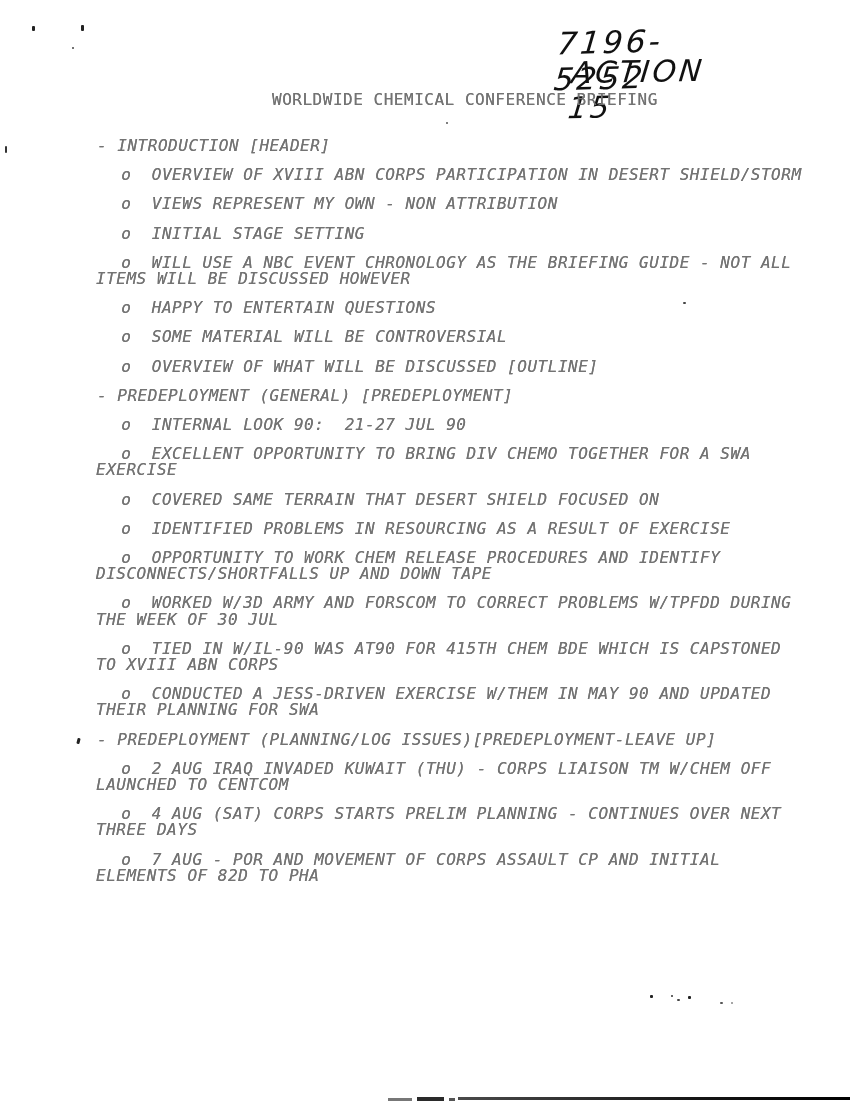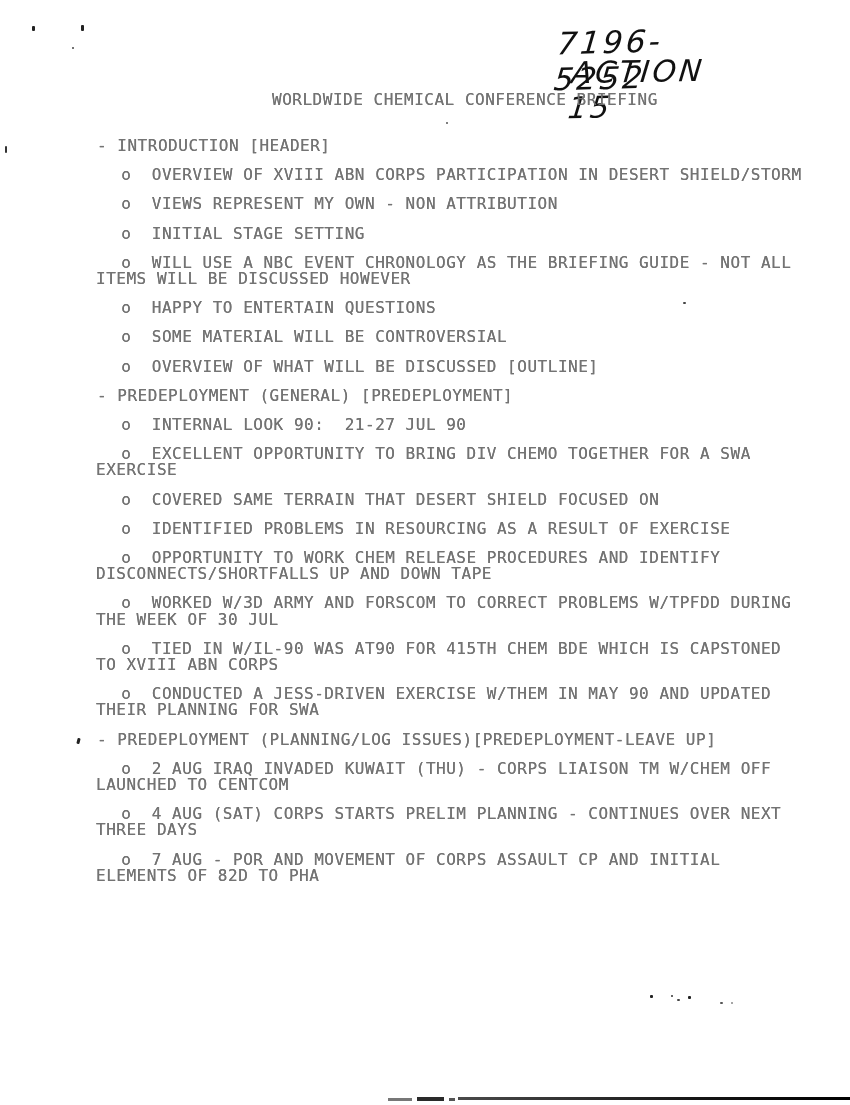--- a/index.html
+++ b/index.html
@@ -25,20 +25,21 @@
     position: absolute;
     left: 272px;
     top: 92px;
     line-height: 16.2px;
   }
   .doc-body {
     position: absolute;
     left: 96px;
     top: 138px;
     line-height: 16.2px;
+    font-style: italic;
   }
   .block { margin-top: 13px; }
   .block:first-child { margin-top: 0; }
   .block .line { white-space: pre; }
   .block.section { margin-left: 1px; }
   .block.bullet .line.first { margin-left: 5px; }
   
   .handwriting {
     position: absolute;
     top: 0; left: 0;

